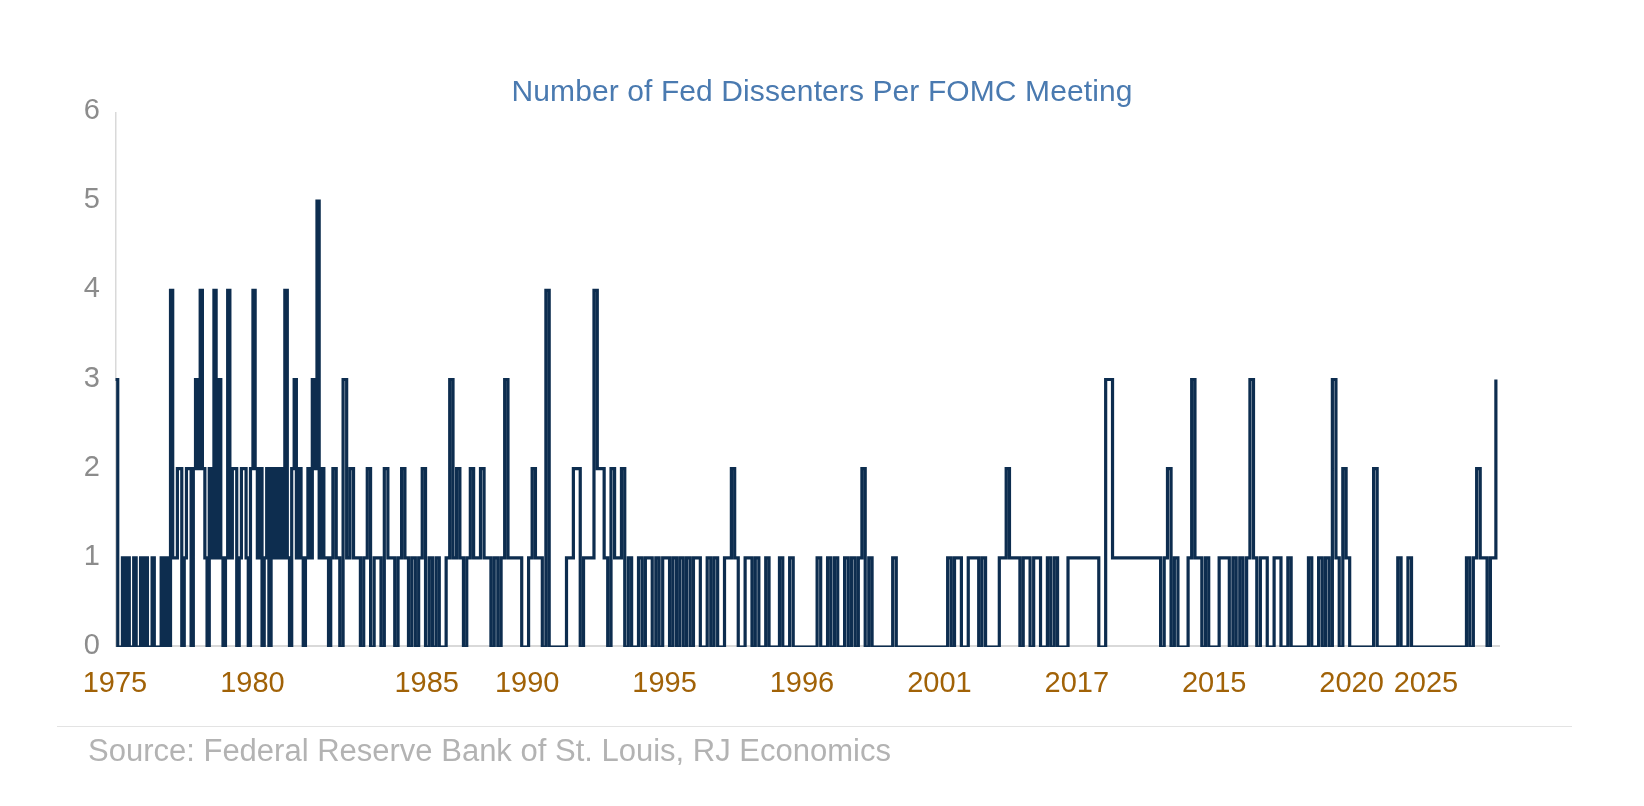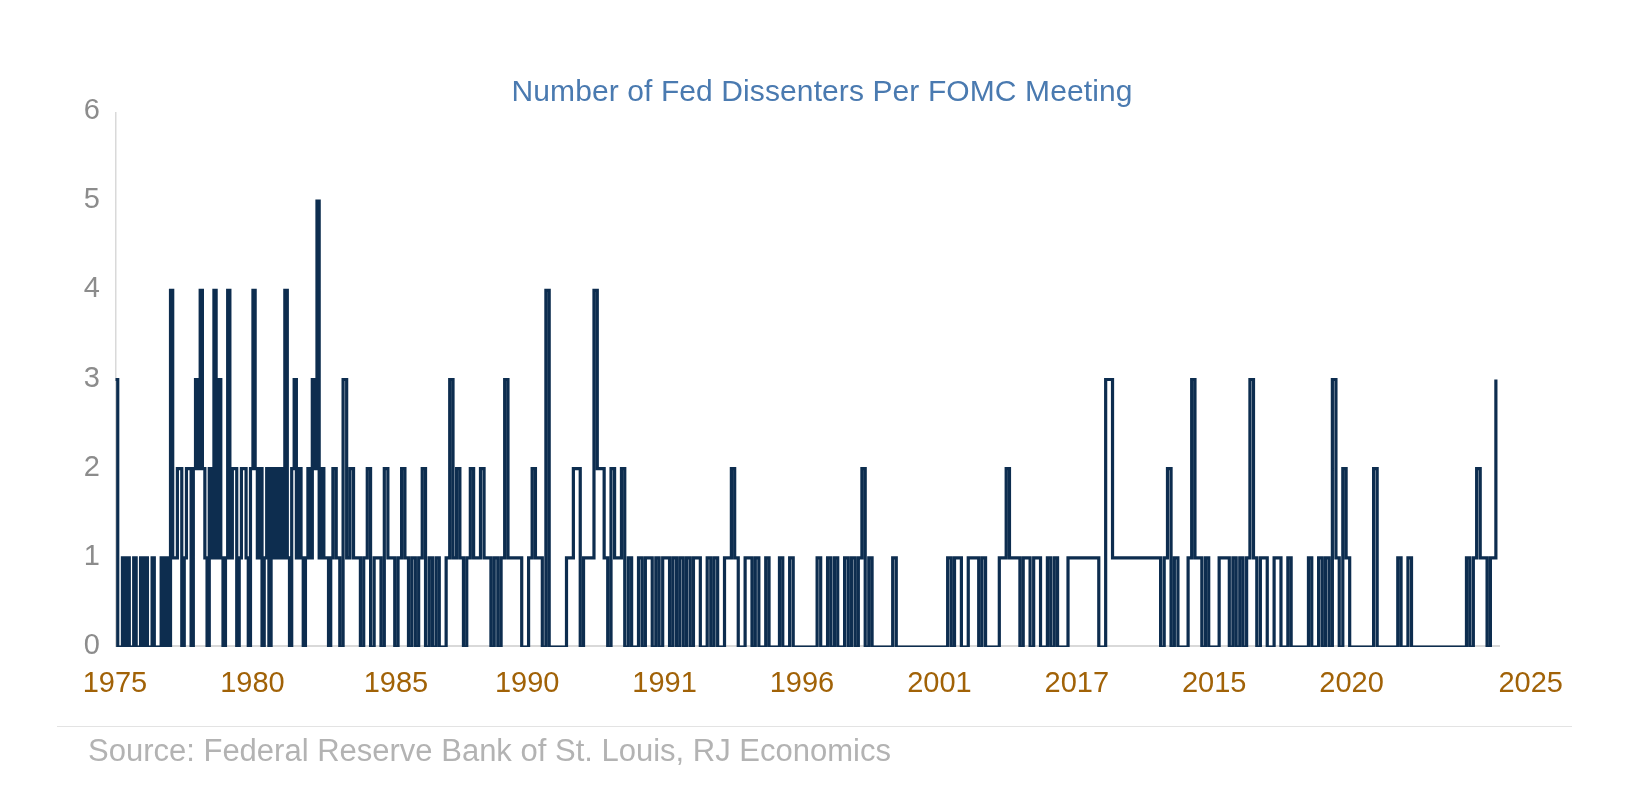--- a/index.html
+++ b/index.html
@@ -133,27 +133,27 @@
       <div class="ylab" style="top: 538.833px;">1</div>
       <div class="ylab" style="top: 449.667px;">2</div>
       <div class="ylab" style="top: 360.5px;">3</div>
       <div class="ylab" style="top: 271.333px;">4</div>
       <div class="ylab" style="top: 182.167px;">5</div>
       <div class="ylab" style="top: 93px;">6</div>
     </div>
   <div id="x-axis-labels">
       <div class="xlab" style="left: 45px;">1975</div>
       <div class="xlab" style="left: 182.401px;">1980</div>
-      <div class="xlab" style="left: 326px;">1985</div>
+      <div class="xlab" style="left: 319px; text-align: right;">1985</div>
       <div class="xlab" style="left: 457.202px;">1990</div>
-      <div class="xlab" style="left: 594.603px;">1991</div>
+      <div class="xlab" style="left: 594.603px;">1995</div>
       <div class="xlab" style="left: 732.004px;">1996</div>
       <div class="xlab" style="left: 869.405px;">2001</div>
       <div class="xlab" style="left: 1006.81px;">2017</div>
       <div class="xlab" style="left: 1144.21px;">2015</div>
       <div class="xlab" style="left: 1281.61px;">2020</div>
-      <div class="xlab" style="left: 1423px; text-align: right;">2025</div>
+      <div class="xlab" style="left: 1356px;">2025</div>
     </div>
 
   <div id="footnote-rule"></div>
   <div id="source-note">Source: Federal Reserve Bank of St. Louis, RJ Economics</div>
 
 </div>
 
 </body></html>

